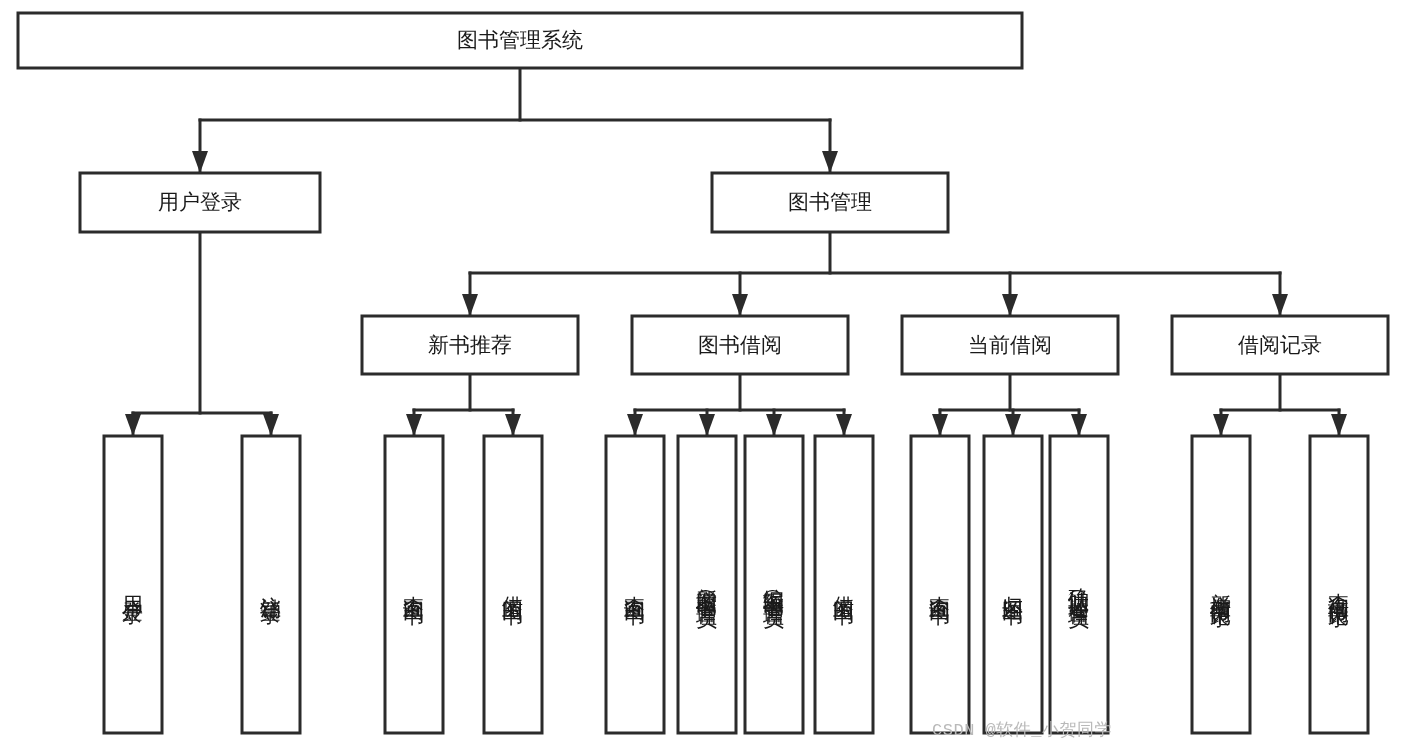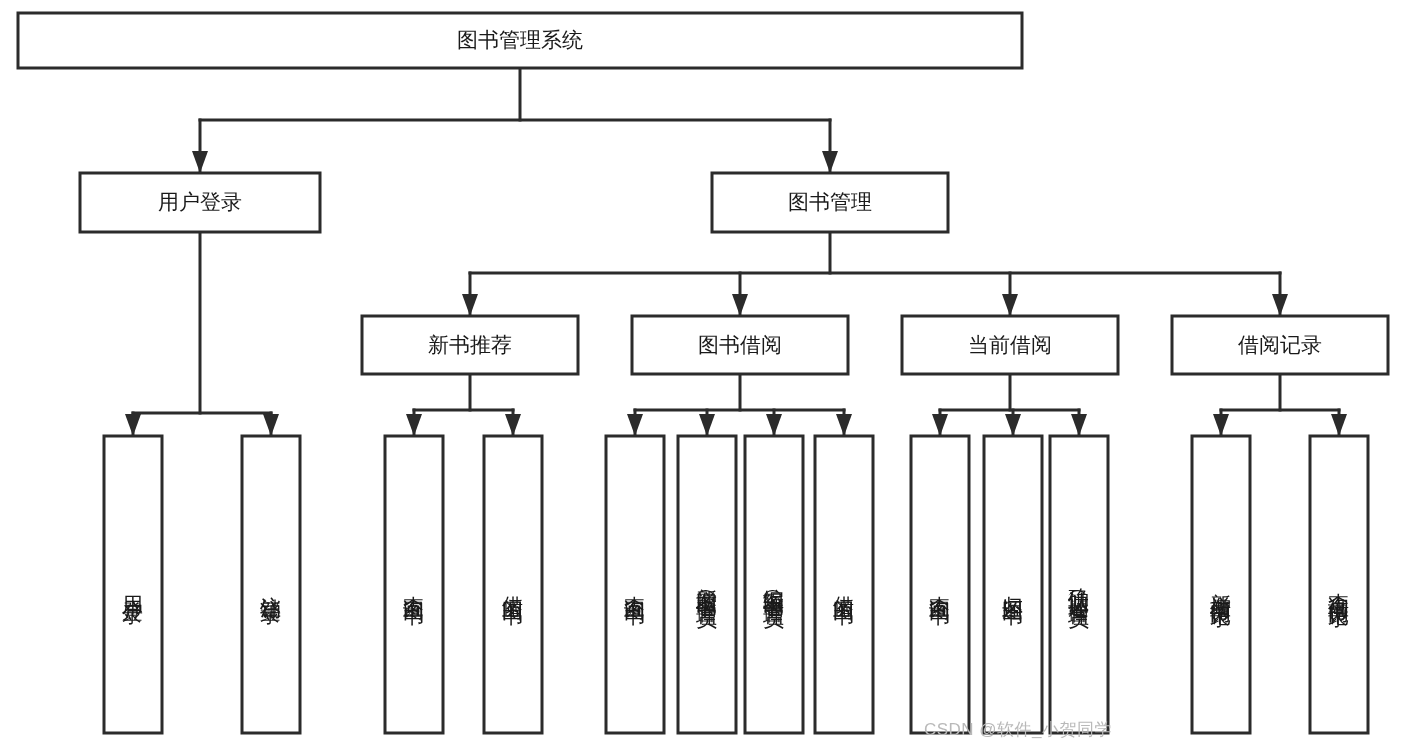--- a/index.html
+++ b/index.html
@@ -62,21 +62,21 @@
     display: flex;
     align-items: center;
     justify-content: center;
     pointer-events: none;
     white-space: nowrap;
   }
   .watermark {
     position: absolute;
     right: 8px;
     bottom: 6px;
-    font-family: Liberation Sans, sans-serif;
+    font-family: Liberation Mono, monospace;
     font-size: 17px;
     color: #b9b9b9;
     letter-spacing: 0.5px;
     white-space: nowrap;
   }
 </style>
 </head>
 <body>
 
 <div id="diagram-root">

